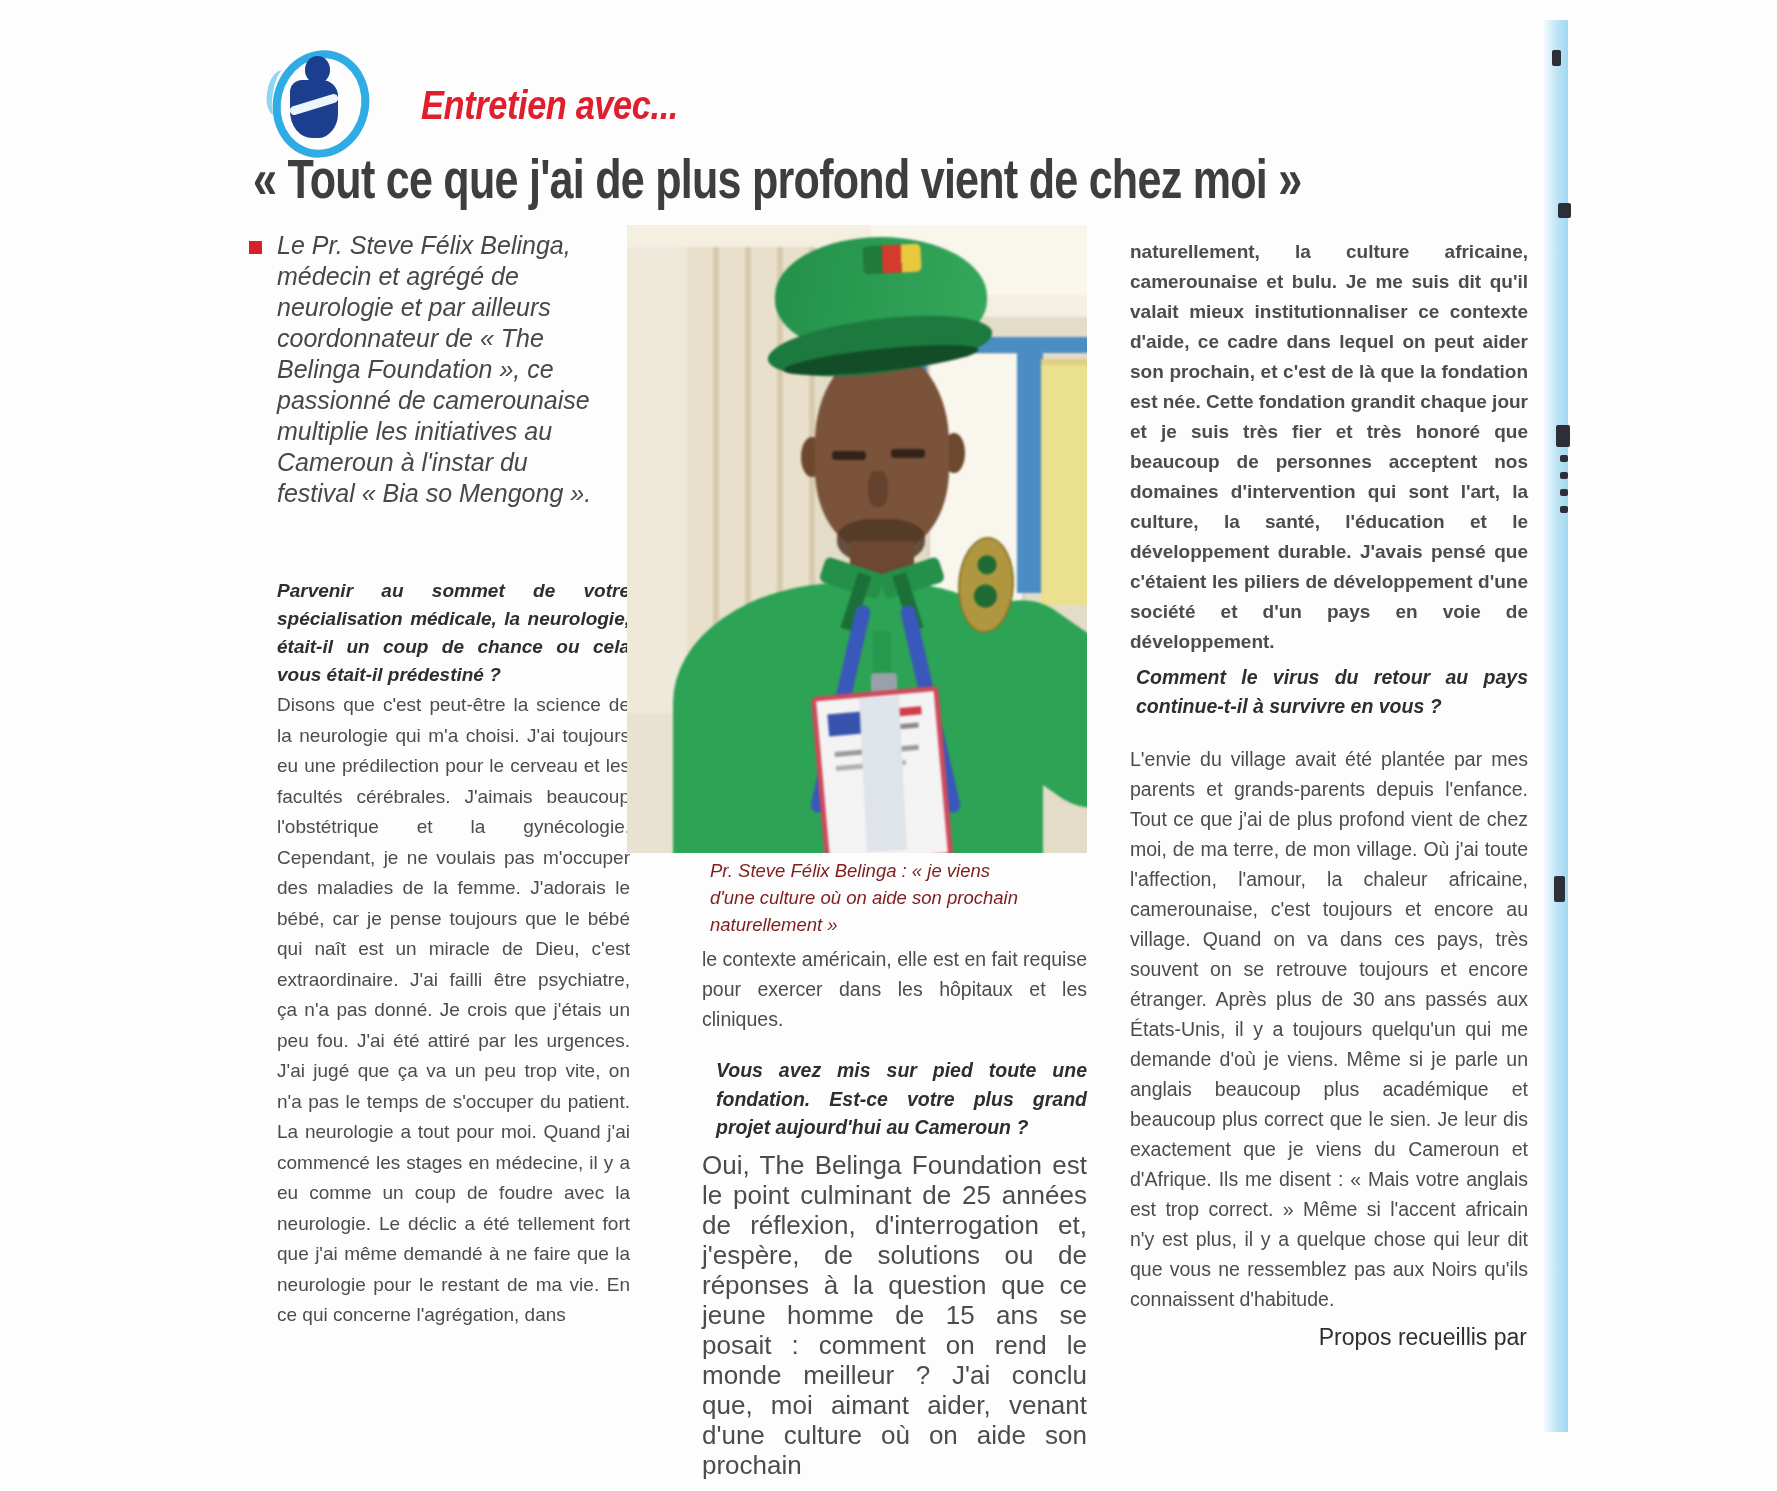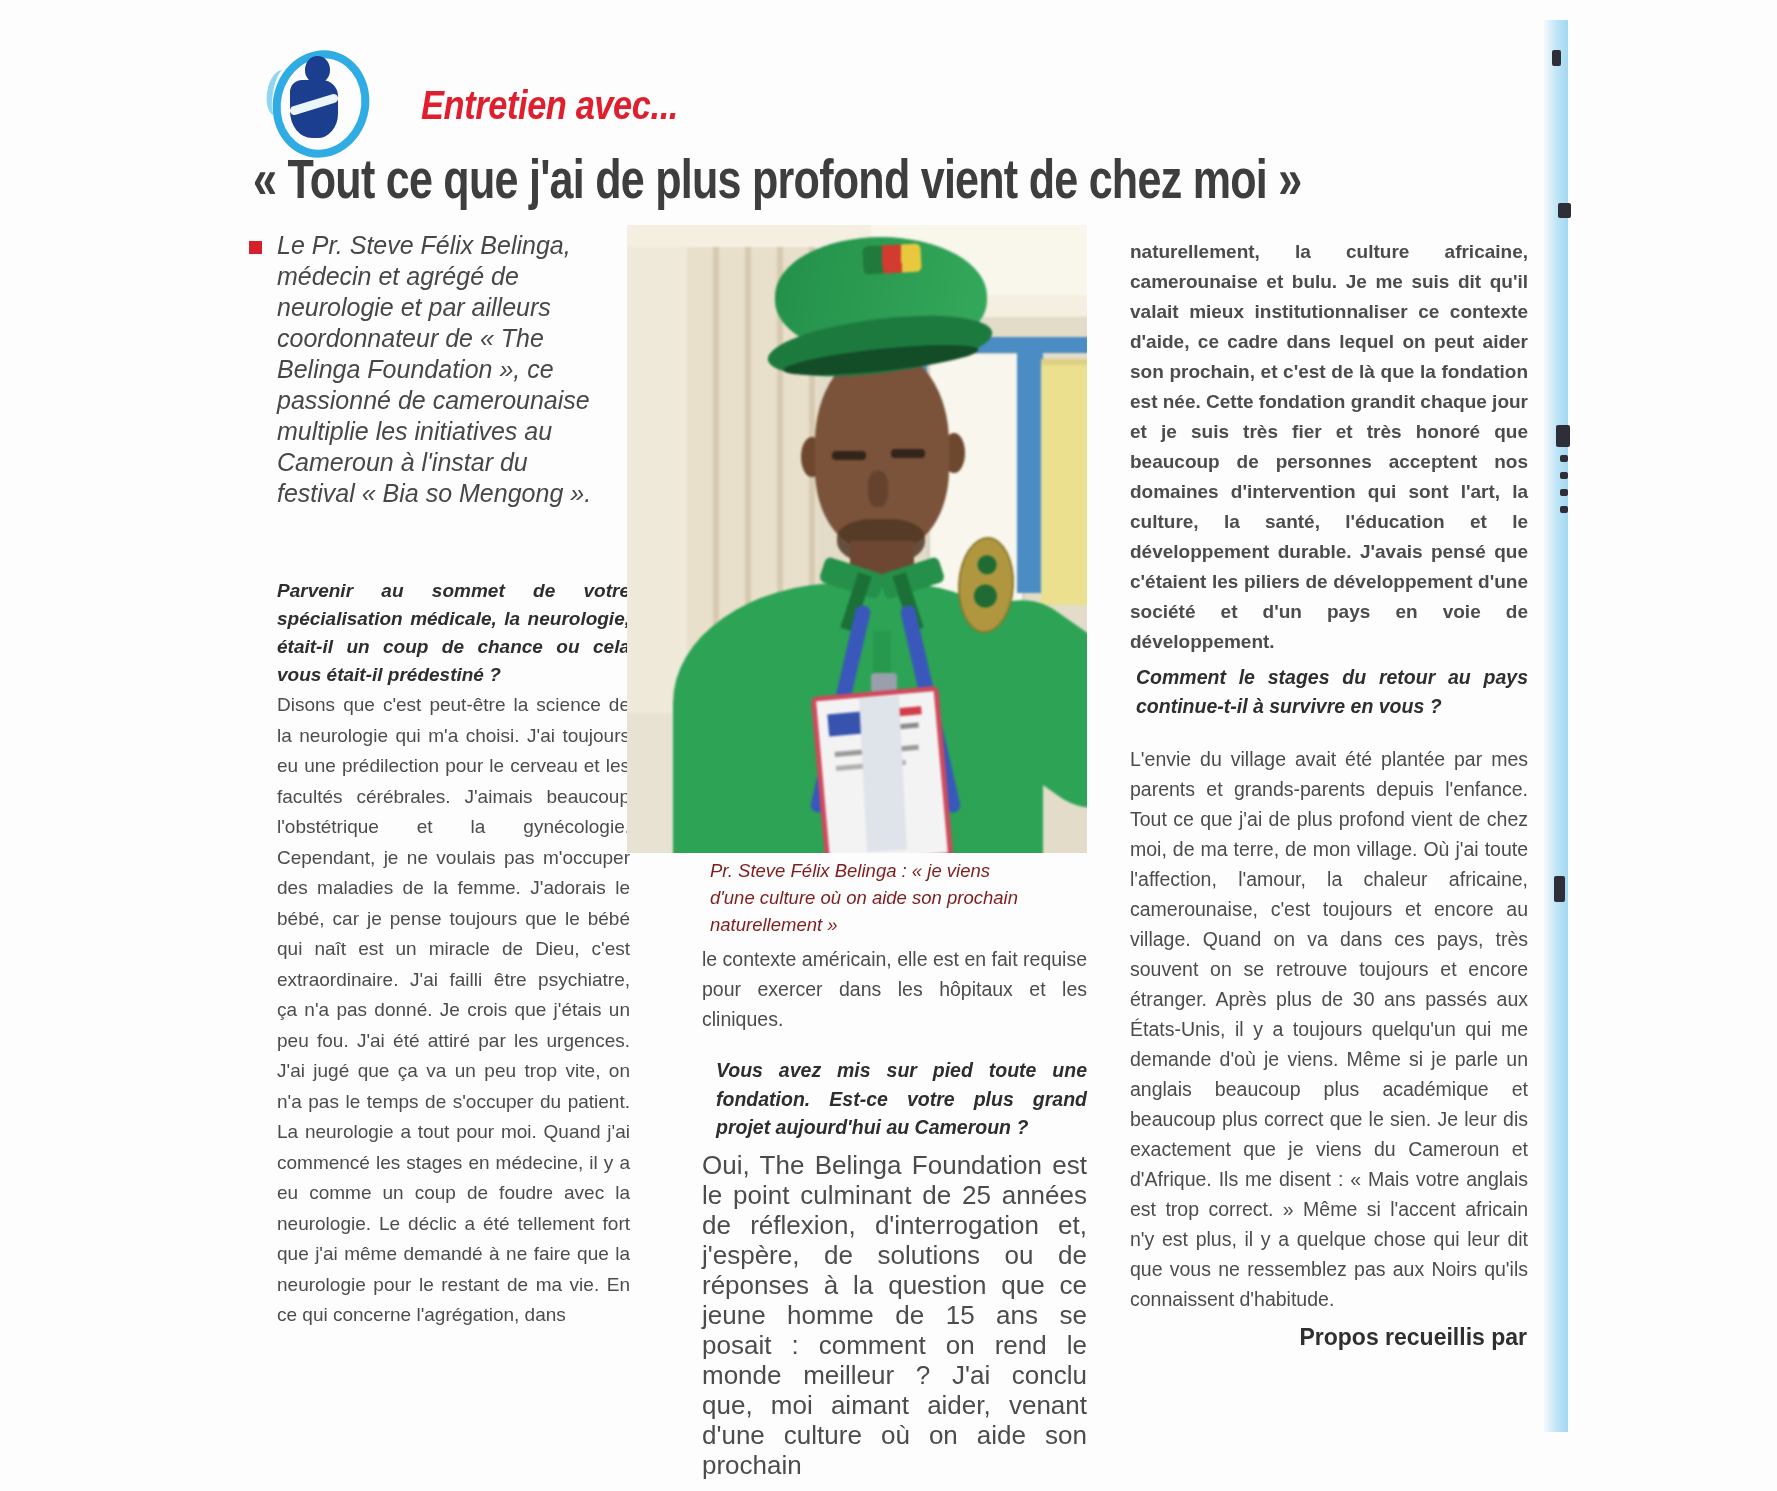--- a/index.html
+++ b/index.html
@@ -32,21 +32,21 @@
   .body-text{color:#4c4c4c;text-align:justify;}
   .q1{left:277px;top:577px;width:353px;font-size:19px;line-height:28px;}
   .a1{left:277px;top:690px;width:353px;font-size:19px;line-height:30.5px;}
   .caption{left:710px;top:857px;width:322px;font-style:italic;font-size:18.5px;line-height:27px;color:#7f1d1d;}
   .c2p1{left:702px;top:944px;width:385px;font-size:19.5px;line-height:30px;}
   .c2q{left:716px;top:1056px;width:371px;font-size:19.5px;line-height:28.5px;}
   .c2p2{left:702px;top:1150px;width:385px;font-size:26px;line-height:30px;}
   .c3p1{left:1130px;top:237px;width:398px;font-size:19px;line-height:30px;font-weight:bold;}
   .c3q{left:1136px;top:663px;width:392px;font-size:19.5px;line-height:28.5px;}
   .c3p2{left:1130px;top:744px;width:398px;font-size:19.5px;line-height:30px;}
-  .byline{left:1130px;top:1322px;width:397px;text-align:right;font-weight:700;font-size:23px;line-height:31px;color:#2f2f2f;}
+  .byline{left:1130px;top:1322px;width:397px;text-align:right;font-weight:400;font-size:23px;line-height:31px;color:#2f2f2f;}
 
   
   .photo{left:627px;top:225px;width:460px;height:628px;overflow:hidden;background:#e3dcc9;}
   .photo-inner{position:absolute;left:-6px;top:-6px;right:-6px;bottom:-6px;filter:blur(1.3px);}
   .ph{position:absolute;}
   .ceiling{left:0;top:0;width:472px;height:98px;background:#f4efe1;}
   .ceiling-hi{left:250px;top:0;width:222px;height:76px;background:#f9f6ec;}
   .wall-left{left:0;top:28px;width:66px;height:480px;background:#efe9da;border-right:3px solid #ddd3bd;}
   .curtain{left:66px;top:28px;width:130px;height:472px;background:repeating-linear-gradient(90deg,#e9e0cb 0 26px,#d6cab0 26px 32px);}
   .pillar-mid{left:282px;top:140px;width:28px;height:135px;background:#4e8fc5;}
@@ -169,21 +169,21 @@
     <div class="ph ribbon"></div>
   </div>
 </div>
 
 <div class="abs caption">Pr. Steve Félix Belinga : « je viens d'une culture où on aide son prochain naturellement »</div>
 <div class="abs body-text c2p1">le contexte américain, elle est en fait requise pour exercer dans les hôpitaux et les cliniques.</div>
 <div class="abs q c2q">Vous avez mis sur pied toute une fondation. Est-ce votre plus grand projet aujourd'hui au Cameroun ?</div>
 <div class="abs body-text c2p2">Oui, The Belinga Foundation est le point culminant de 25 années de réflexion, d'interrogation et, j'espère, de solutions ou de réponses à la question que ce jeune homme de 15 ans se posait : comment on rend le monde meilleur ? J'ai conclu que, moi aimant aider, venant d'une culture où on aide son prochain</div>
 
 <div class="abs body-text c3p1">naturellement, la culture africaine, camerounaise et bulu. Je me suis dit qu'il valait mieux institutionnaliser ce contexte d'aide, ce cadre dans lequel on peut aider son prochain, et c'est de là que la fondation est née. Cette fondation grandit chaque jour et je suis très fier et très honoré que beaucoup de personnes acceptent nos domaines d'intervention qui sont l'art, la culture, la santé, l'éducation et le développement durable. J'avais pensé que c'étaient les piliers de développement d'une société et d'un pays en voie de développement.</div>
-<div class="abs q c3q">Comment le stages du retour au pays continue-t-il à survivre en vous ?</div>
+<div class="abs q c3q">Comment le virus du retour au pays continue-t-il à survivre en vous ?</div>
 <div class="abs body-text c3p2">L'envie du village avait été plantée par mes parents et grands-parents depuis l'enfance. Tout ce que j'ai de plus profond vient de chez moi, de ma terre, de mon village. Où j'ai toute l'affection, l'amour, la chaleur africaine, camerounaise, c'est toujours et encore au village. Quand on va dans ces pays, très souvent on se retrouve toujours et encore étranger. Après plus de 30 ans passés aux États-Unis, il y a toujours quelqu'un qui me demande d'où je viens. Même si je parle un anglais beaucoup plus académique et beaucoup plus correct que le sien. Je leur dis exactement que je viens du Cameroun et d'Afrique. Ils me disent : « Mais votre anglais est trop correct. » Même si l'accent africain n'y est plus, il y a quelque chose qui leur dit que vous ne ressemblez pas aux Noirs qu'ils connaissent d'habitude.</div>
 <div class="abs byline">
   <div>Propos recueillis par</div>
 </div>
 
 <div class="abs edge-strip"></div>
 <div class="abs mark m1"></div>
 <div class="abs mark m2"></div>
 <div class="abs mark m3"></div>
 <div class="abs mark t1"></div>

